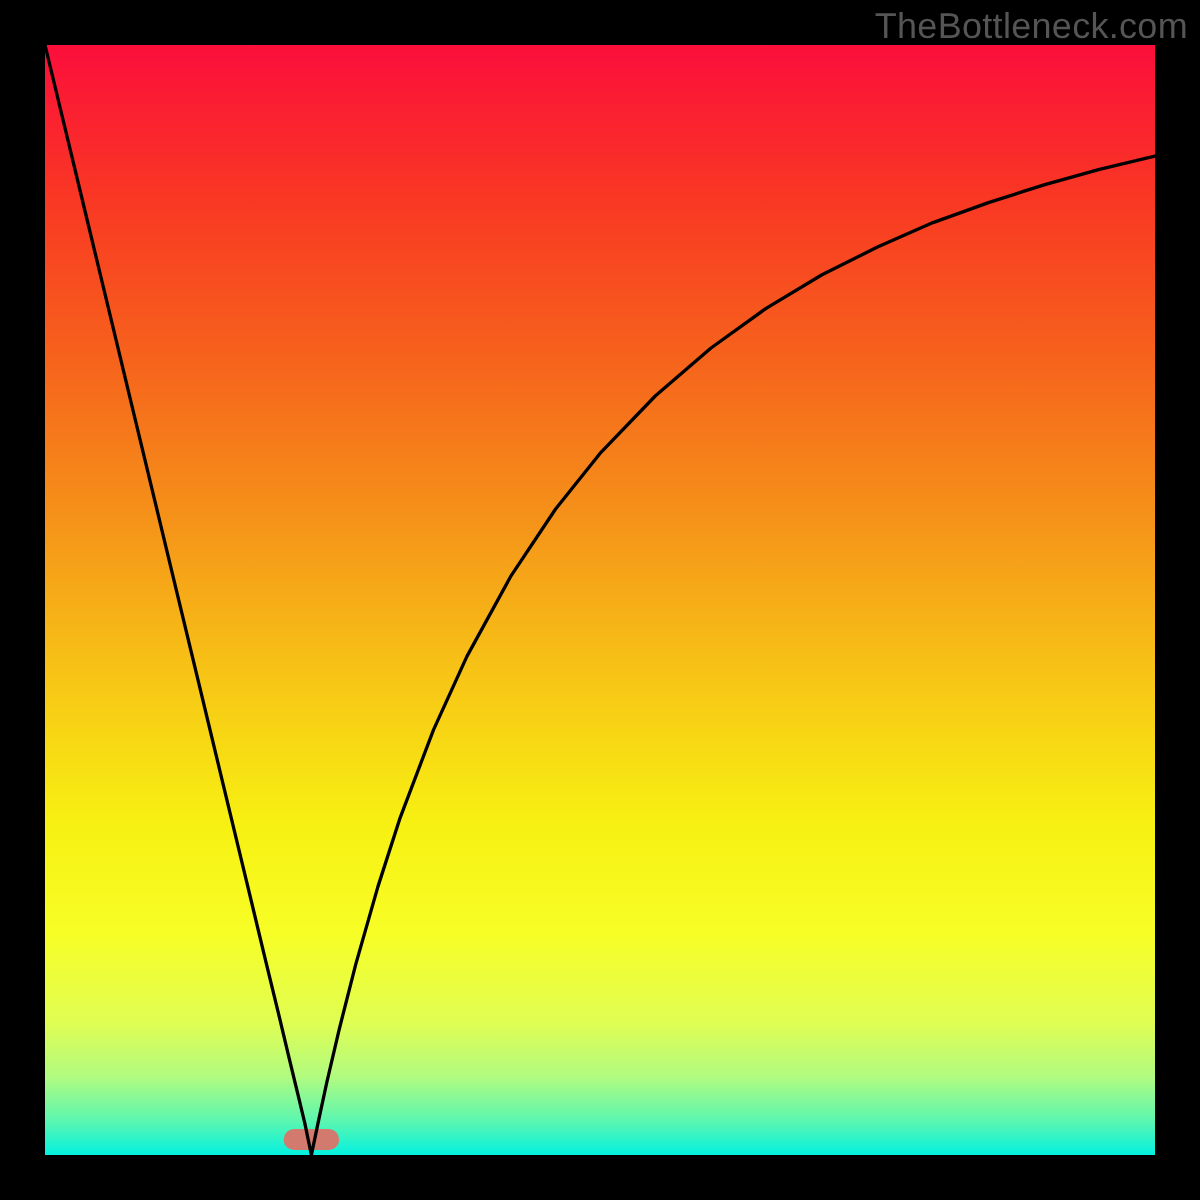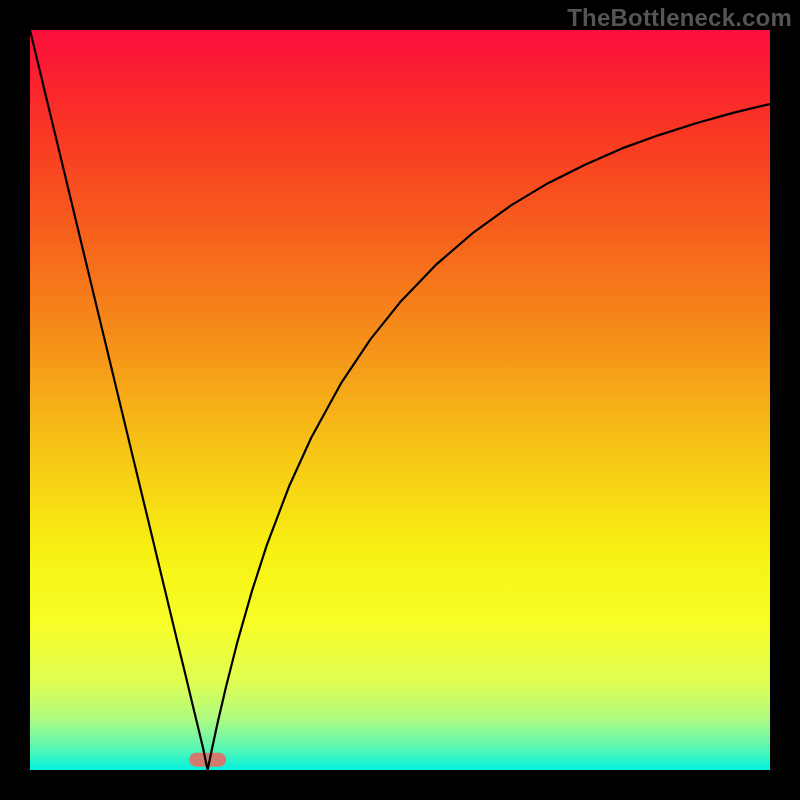--- a/index.html
+++ b/index.html
@@ -24,21 +24,21 @@
     width: 740px;
     height: 740px;
     overflow: hidden;
   }
   .watermark {
     position: absolute;
     top: 4px;
     right: 8px;
     color: #555;
     font-size: 24px;
-    font-weight: 700;
+    font-weight: 400;
     letter-spacing: 0.2px;
     user-select: none;
   }
   svg {
     display: block;
   }
 </style>
 </head>
 <body>
 

